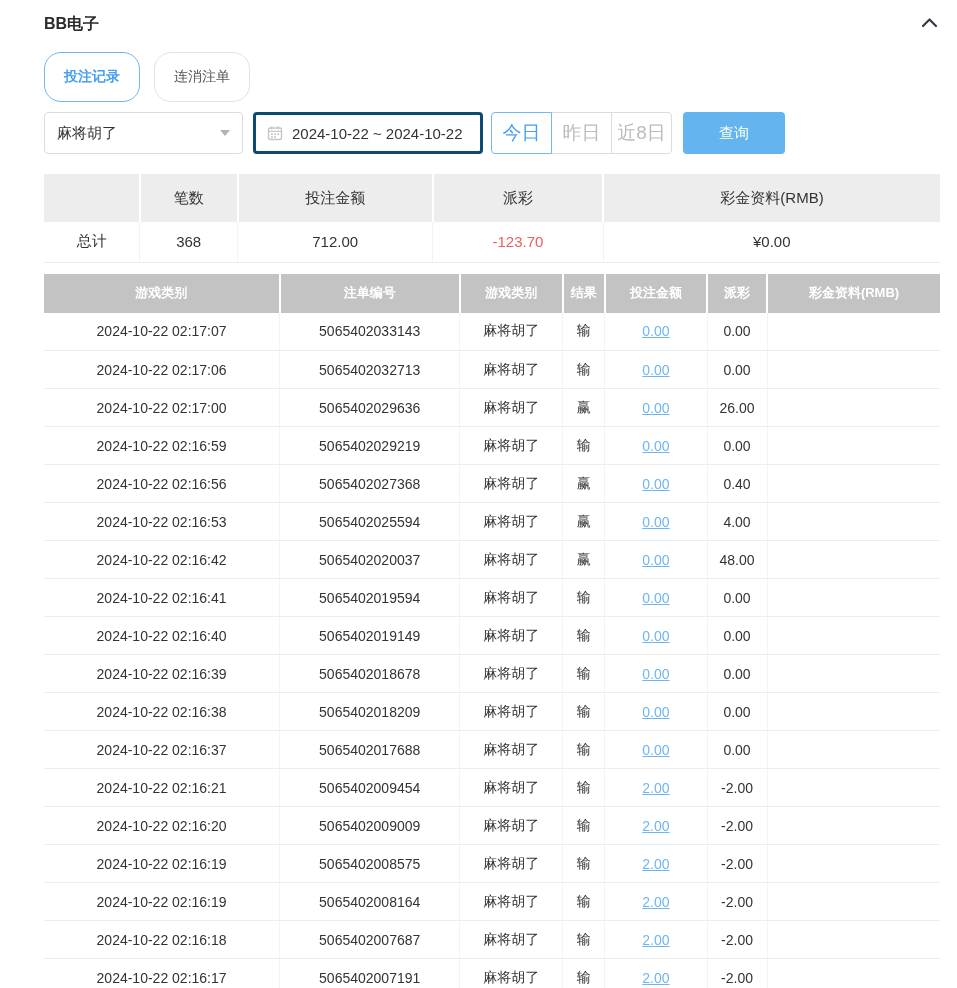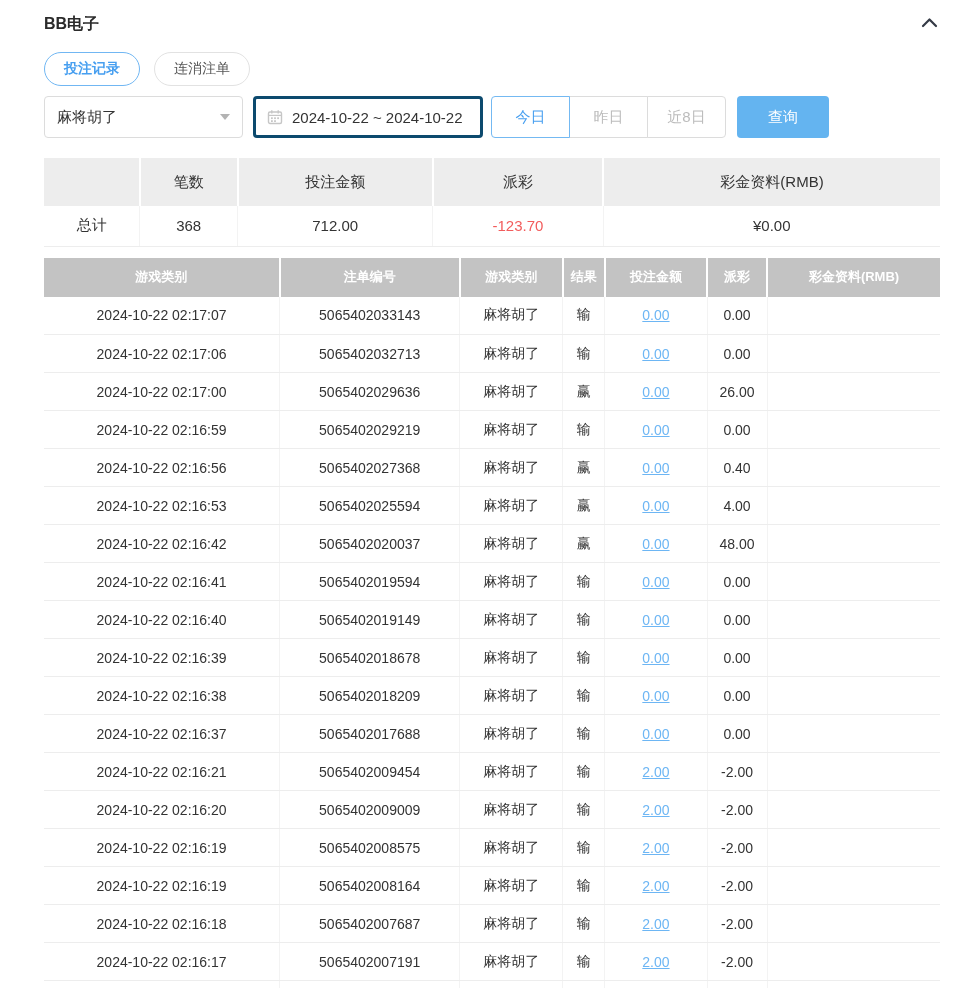--- a/index.html
+++ b/index.html
@@ -7,42 +7,42 @@
   body { font-family: "Liberation Sans", "DejaVu Sans", sans-serif; color: #333; }
   .wrap { padding: 0 17px 0 44px; }
 
   
   .titlebar { display: flex; justify-content: space-between; align-items: center; padding-top: 10px; height: 38px; }
   .page-title { font-size: 16px; font-weight: bold; color: #2b2b2b; }
   .collapse-btn { background: none; border: none; cursor: pointer; padding: 2px; display: flex; }
 
   
   .tabs { margin-top: 14px; display: flex; gap: 14px; }
-  .tab { height: 34px; padding: 0 19px; border-radius: 17px; display: flex; align-items: center;
+  .tab { height: 50px; padding: 0 19px; border-radius: 17px; display: flex; align-items: center;
          font-size: 14px; background: #fff; cursor: pointer; border: 1px solid #e2e2e2; color: #555; }
   .tab.active { border-color: #71b7f3; color: #479ff0; font-weight: bold; }
 
   
   .filters { margin-top: 10px; display: flex; align-items: center; }
   .select-box { width: 199px; height: 42px; border: 1px solid #dcdcdc; border-radius: 4px;
                 display: flex; align-items: center; justify-content: space-between;
                 padding: 0 12px; font-size: 15px; color: #333; cursor: pointer; background: #fff; }
   .caret-down { width: 0; height: 0; border-left: 5px solid transparent; border-right: 5px solid transparent;
                 border-top: 6px solid #b3b3b3; }
   .date-box { margin-left: 10px; width: 230px; height: 42px; border: 3px solid #0c4a6e; border-radius: 4px;
               display: flex; align-items: center; gap: 9px; padding: 0 11px; font-size: 15px;
               color: #333; cursor: pointer; background: #fff; }
   .quick-group { margin-left: 8px; display: flex; }
-  .qbtn { width: 79px; height: 42px; border: 1px solid #dcdcdc; background: #fff; font-size: 15px;
+  .qbtn { width: 61px; height: 42px; border: 1px solid #dcdcdc; background: #fff; font-size: 19px;
           color: #bcbcbc; margin-left: -1px; cursor: pointer; position: relative;
           font-family: inherit; }
   .qbtn:first-child { border-radius: 4px 0 0 4px; margin-left: 0; }
   .qbtn:last-child { border-radius: 0 4px 4px 0; }
   .qbtn.active { border-color: #74b9f2; color: #479ff0; z-index: 2; }
-  .search-btn { margin-left: 11px; width: 92px; height: 42px; background: #64b4f0; color: #fff;
+  .search-btn { margin-left: 11px; width: 102px; height: 42px; background: #64b4f0; color: #fff;
                 border: none; border-radius: 4px; font-size: 15px; cursor: pointer; font-family: inherit; }
 
   
   table { border-collapse: collapse; width: 100%; table-layout: fixed; }
   .summary-table { margin-top: 20px; }
   .summary-table th { background: #ededed; height: 48px; font-size: 15px; font-weight: normal;
                       color: #333; text-align: center; border-right: 2px solid #fff; }
   .summary-table th:last-child { border-right: none; }
   .summary-table td { height: 40px; font-size: 15px; text-align: center; background: #fff;
                       border-right: 1px solid #f3f3f3; border-bottom: 1px solid #ededed; }

